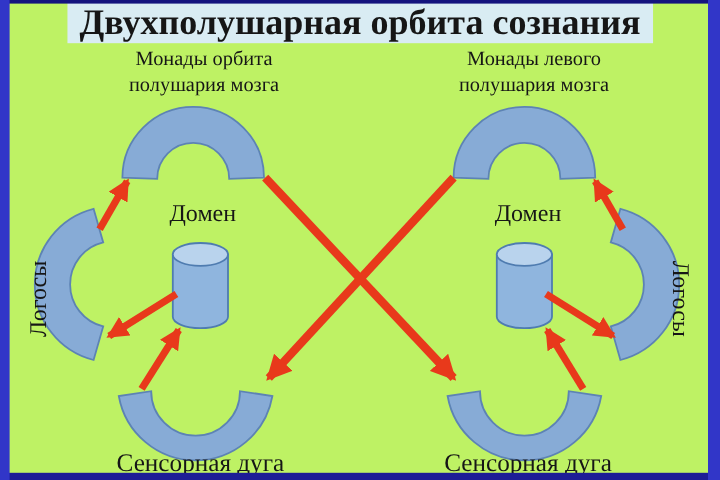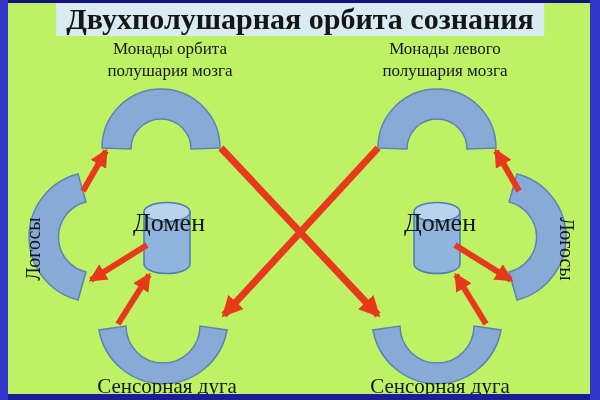--- a/index.html
+++ b/index.html
@@ -27,21 +27,21 @@
   .red{fill:var(--arrow-red);}
   .lbl{position:absolute;white-space:nowrap;}
   .title{
     left:50%;top:2px;transform:translateX(-50%);
     background:var(--title-band);padding:0 10px;
     font-size:30px;font-weight:bold;letter-spacing:0px;line-height:34px;
   }
   .monads{font-size:17px;line-height:22px;text-align:center;top:38px;transform:translateX(-50%);}
   .monads-left{left:170px;}
   .monads-right{left:445px;}
-  .domain{font-size:26px;transform:translate(-50%,-50%);top:179px;margin-top:44px;}
+  .domain{font-size:20px;transform:translate(-50%,-50%);top:179px;}
   .domain-left{left:169px;}
   .domain-right{left:440px;}
   .logos{font-size:20px;top:249px;}
   .logos-left{left:33px;transform:translate(-50%,-50%) rotate(-90deg);}
   .logos-right{left:566px;transform:translate(-50%,-50%) rotate(90deg);}
   .sensory{font-size:21px;top:386px;transform:translate(-50%,-50%);}
   .sensory-left{left:167px;}
   .sensory-right{left:440px;}
 </style>
 </head>

